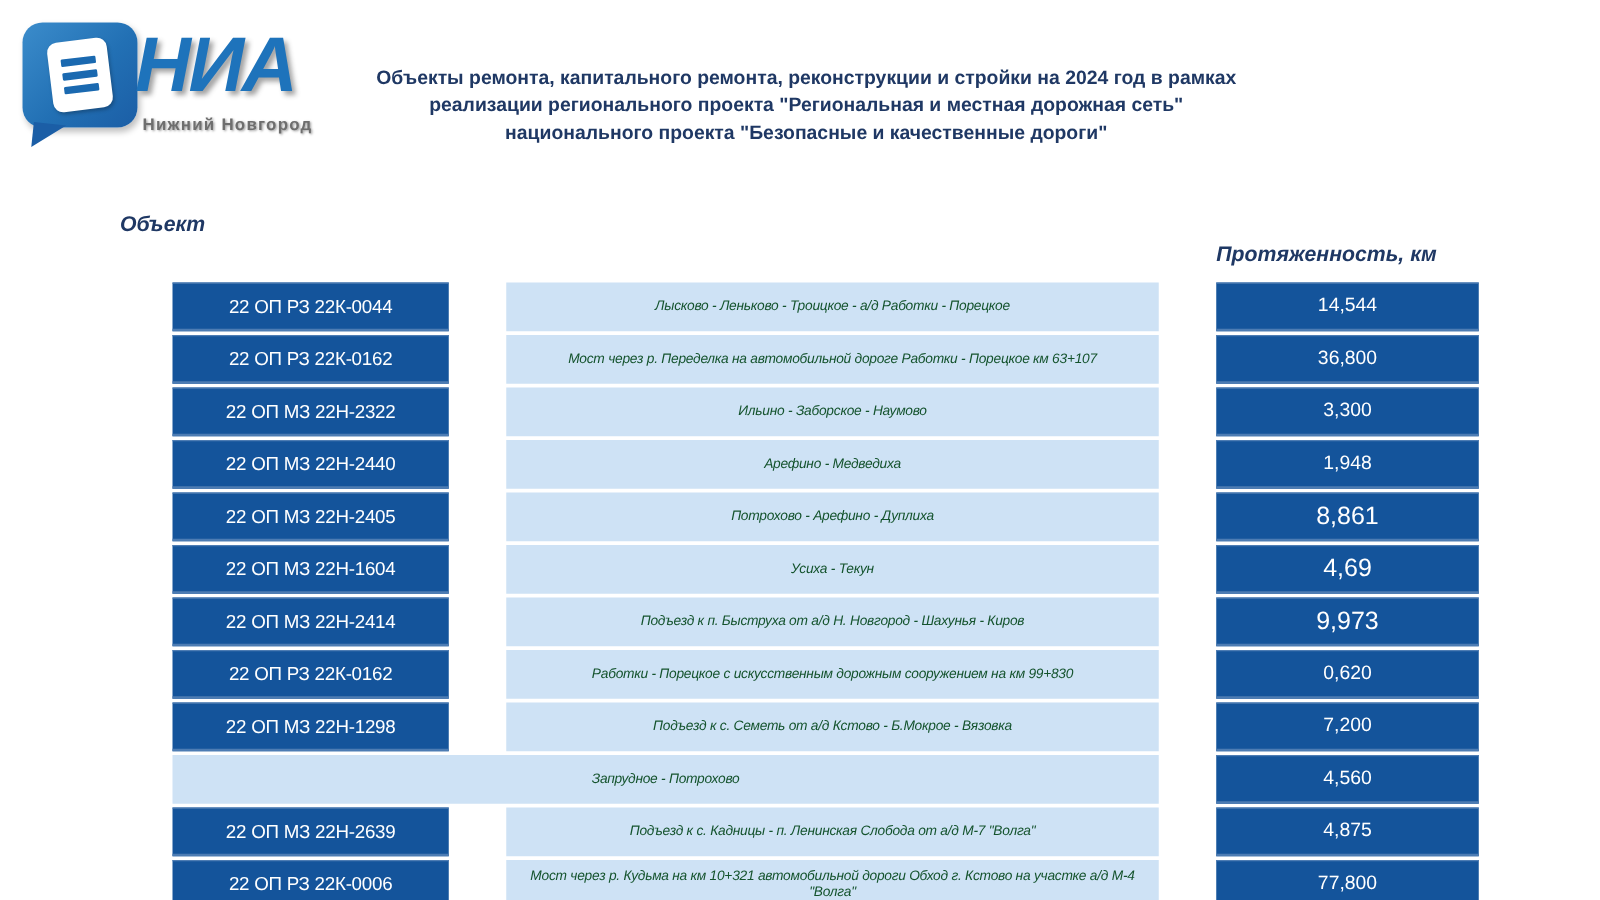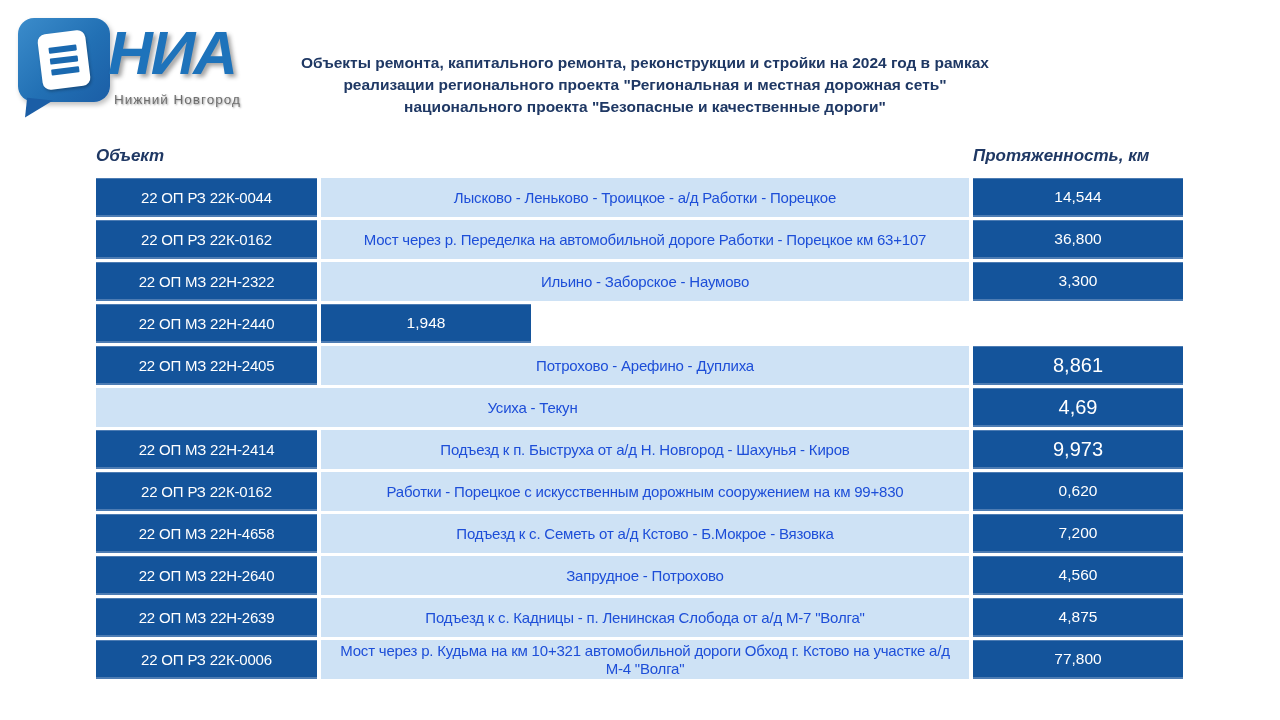--- a/index.html
+++ b/index.html
@@ -17,44 +17,44 @@
     transform:rotate(6deg); }
   .paper { width:48px; height:56px; background:#ffffff; border-radius:8px;
     transform:rotate(-7deg); display:flex; flex-direction:column;
     align-items:center; justify-content:center; gap:5px;
     box-shadow:1px 2px 3px rgba(0,0,0,0.25); }
   .paper .bar { width:28px; height:6px; background:#1a69b0; border-radius:1px; }
   .logo-acronym { position:absolute; left:92px; top:8px;
     font-size:62px; font-weight:800; font-style:italic; letter-spacing:-2px;
     color:#1e73bb; text-shadow:3px 3px 4px rgba(50,50,50,0.45); line-height:1; }
   .logo-subtitle { position:absolute; left:98px; top:78px; width:130px;
-    font-size:13.5px; font-weight:400; color:#6e6e6e; letter-spacing:1px;
+    font-size:13.5px; font-weight:700; color:#6e6e6e; letter-spacing:1px;
     text-shadow:1px 1px 2px rgba(0,0,0,0.4); white-space:nowrap; }
 
   
   .page-title { position:absolute; left:295px; top:52px; width:700px;
     text-align:center; font-size:15.5px; font-weight:700; color:#1f3864;
     line-height:1.42; }
 
   
   .table-wrap { position:absolute; left:96px; top:146px; width:1087px; }
   .thead { display:flex; justify-content:space-between; align-items:center;
     margin-bottom:12px; }
   .th { font-size:17px; font-weight:700; font-style:italic; color:#1f3864;
     }
   .th.obj { width:221px; }
-  .th.len { width:210px; }
+  .th.len { width:210px;margin-top:48px; }
 
   .row { display:flex; gap:4px; margin-bottom:3px; }
   .cell { min-height:39px; display:flex; align-items:center; justify-content:center;
-    text-align:center; }
+    text-align:center;margin-left:42px; }
   .cell.code { width:221px; background:#14549b; color:#ffffff; font-size:15px;
     border-top:1px solid #4d7cb3; border-bottom:2px solid #4d7cb3; letter-spacing:-0.2px; }
-  .cell.name { flex:1; background:#cee2f5; color:#1d4ed8; font-size:15px;
-    line-height:1.18; padding:2px 10px; letter-spacing:-0.2px; }
+  .cell.name { flex:1; background:#cee2f5; color:#14532d; font-size:11px;
+    line-height:1.18; padding:2px 10px; letter-spacing:-0.2px;font-style:italic; }
   .cell.val { width:210px; background:#14549b; color:#ffffff; font-size:15.5px;
     border-top:1px solid #4d7cb3; border-bottom:2px solid #4d7cb3; }
   .cell.val.big { font-size:20px; }
 </style>
 </head>
 <body>
 
 <div class="logo">
   <div class="bubble">
     <div class="paper">
@@ -85,48 +85,49 @@
     <div class="cell name">Мост через р. Переделка на автомобильной дороге Работки - Порецкое км 63+107</div>
     <div class="cell val">36,800</div>
   </div>
   <div class="row">
     <div class="cell code">22 ОП МЗ 22Н-2322</div>
     <div class="cell name">Ильино - Заборское - Наумово</div>
     <div class="cell val">3,300</div>
   </div>
   <div class="row">
     <div class="cell code">22 ОП МЗ 22Н-2440</div>
+    <div class="cell name">Арефино - Медведиха</div>
     <div class="cell val">1,948</div>
   </div>
   <div class="row">
     <div class="cell code">22 ОП МЗ 22Н-2405</div>
     <div class="cell name">Потрохово - Арефино - Дуплиха</div>
     <div class="cell val big">8,861</div>
   </div>
   <div class="row">
+    <div class="cell code">22 ОП МЗ 22Н-1604</div>
     <div class="cell name">Усиха - Текун</div>
     <div class="cell val big">4,69</div>
   </div>
   <div class="row">
     <div class="cell code">22 ОП МЗ 22Н-2414</div>
     <div class="cell name">Подъезд к п. Быструха от а/д Н. Новгород - Шахунья - Киров</div>
     <div class="cell val big">9,973</div>
   </div>
   <div class="row">
     <div class="cell code">22 ОП РЗ 22К-0162</div>
     <div class="cell name">Работки - Порецкое с искусственным дорожным сооружением на км 99+830</div>
     <div class="cell val">0,620</div>
   </div>
   <div class="row">
-    <div class="cell code">22 ОП МЗ 22Н-4658</div>
+    <div class="cell code">22 ОП МЗ 22Н-1298</div>
     <div class="cell name">Подъезд к с. Семеть от а/д Кстово - Б.Мокрое - Вязовка</div>
     <div class="cell val">7,200</div>
   </div>
   <div class="row">
-    <div class="cell code">22 ОП МЗ 22Н-2640</div>
     <div class="cell name">Запрудное - Потрохово</div>
     <div class="cell val">4,560</div>
   </div>
   <div class="row">
     <div class="cell code">22 ОП МЗ 22Н-2639</div>
     <div class="cell name">Подъезд к с. Кадницы - п. Ленинская Слобода от а/д М-7 "Волга"</div>
     <div class="cell val">4,875</div>
   </div>
   <div class="row">
     <div class="cell code">22 ОП РЗ 22К-0006</div>

